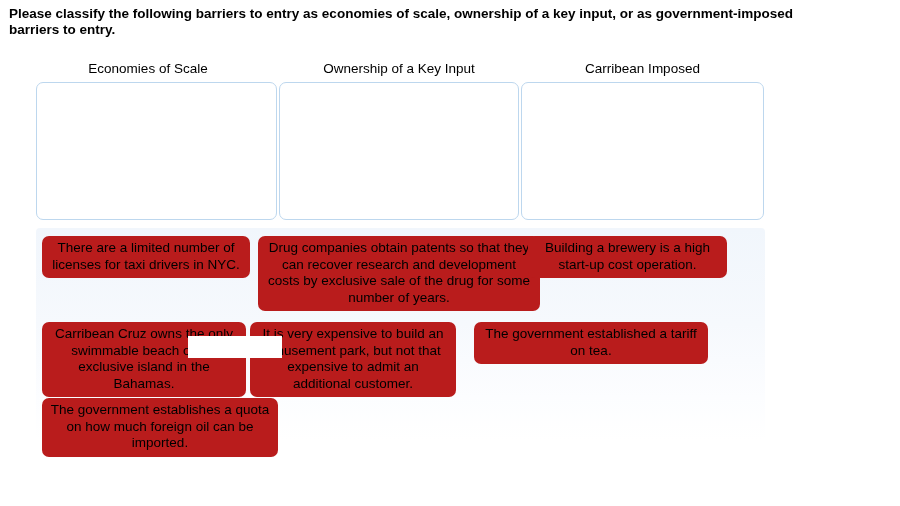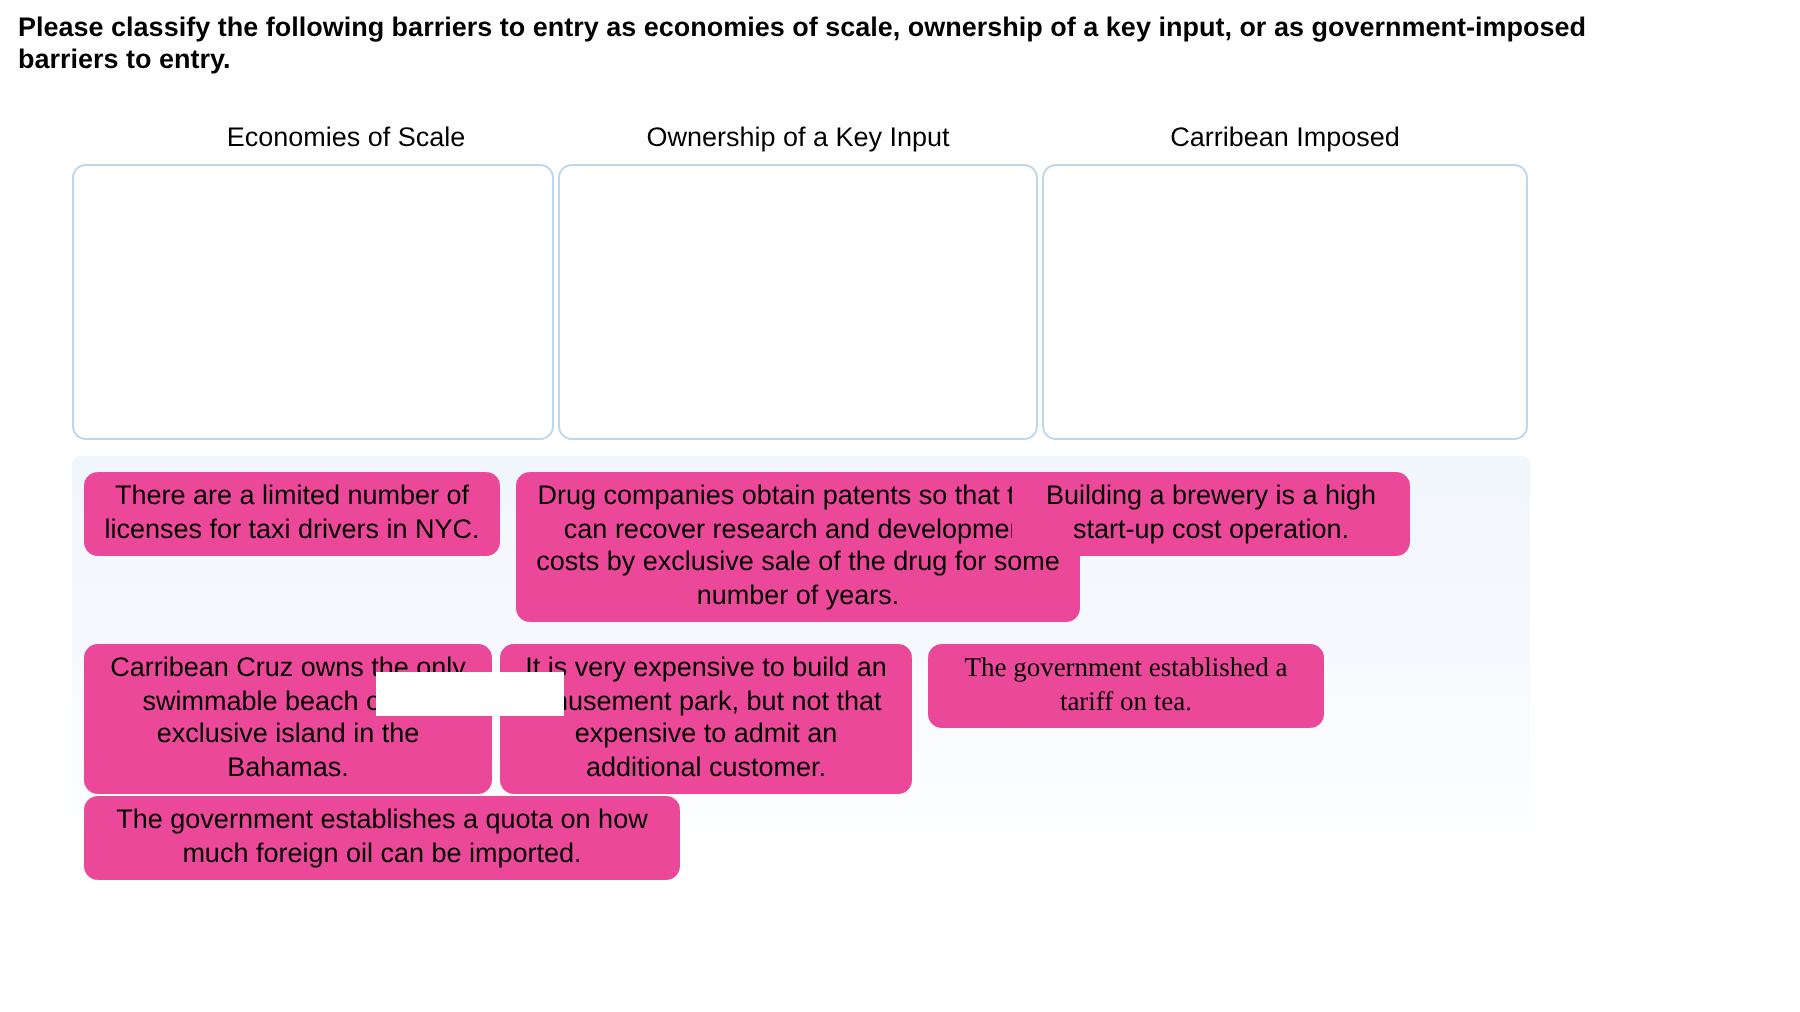--- a/index.html
+++ b/index.html
@@ -31,21 +31,21 @@
 
   
   .col-header {
     position: absolute;
     top: 61px;
     font-size: 13.5px;
     line-height: 16px;
     text-align: center;
     color: #000;
   }
-  #hdr-0 { left: 53px;  width: 240px; }
+  #hdr-0 { left: 28px;  width: 240px; }
   #hdr-1 { left: 279px; width: 240px; }
   #hdr-2 { left: 521px; width: 243px; }
 
   
   .dropzone {
     position: absolute;
     top: 82px;
     height: 138px;
     background: #ffffff;
     border: 1px solid #bdd7ee;
@@ -63,38 +63,38 @@
     top: 228px;
     width: 729px;
     height: 212px;
     background: linear-gradient(to bottom, #f1f6fc 0%, #f6f9fd 45%, #fcfdff 80%, #ffffff 100%);
     border-radius: 4px;
   }
 
   
   .tile {
     position: absolute;
-    background: #ec4899;
+    background: #b91c1c;
     border-radius: 7px;
     box-sizing: border-box;
     font-size: 13.5px;
     line-height: 16.5px;
     text-align: center;
     color: #000;
     padding: 4px 7px 5px 7px;
     cursor: move;
   }
 
   #tile-0 { left: 42px;  top: 236px; width: 208px; }
   #tile-1 { left: 258px; top: 236px; width: 282px; }
-  #tile-2 { left: 506px; top: 236px; width: 199px; }
+  #tile-2 { left: 528px; top: 236px; width: 199px; }
   #tile-3 { left: 42px;  top: 322px; width: 204px; }
   #tile-4 { left: 250px; top: 322px; width: 206px; }
-  #tile-5 { left: 464px; top: 322px; width: 198px; font-family: Liberation Serif, serif; }
-  #tile-6 { left: 42px;  top: 398px; width: 298px; }
+  #tile-5 { left: 474px; top: 322px; width: 234px; }
+  #tile-6 { left: 42px;  top: 398px; width: 236px; }
 
   
   #occluder {
     position: absolute;
     left: 188px;
     top: 336px;
     width: 94px;
     height: 22px;
     background: #ffffff;
   }

